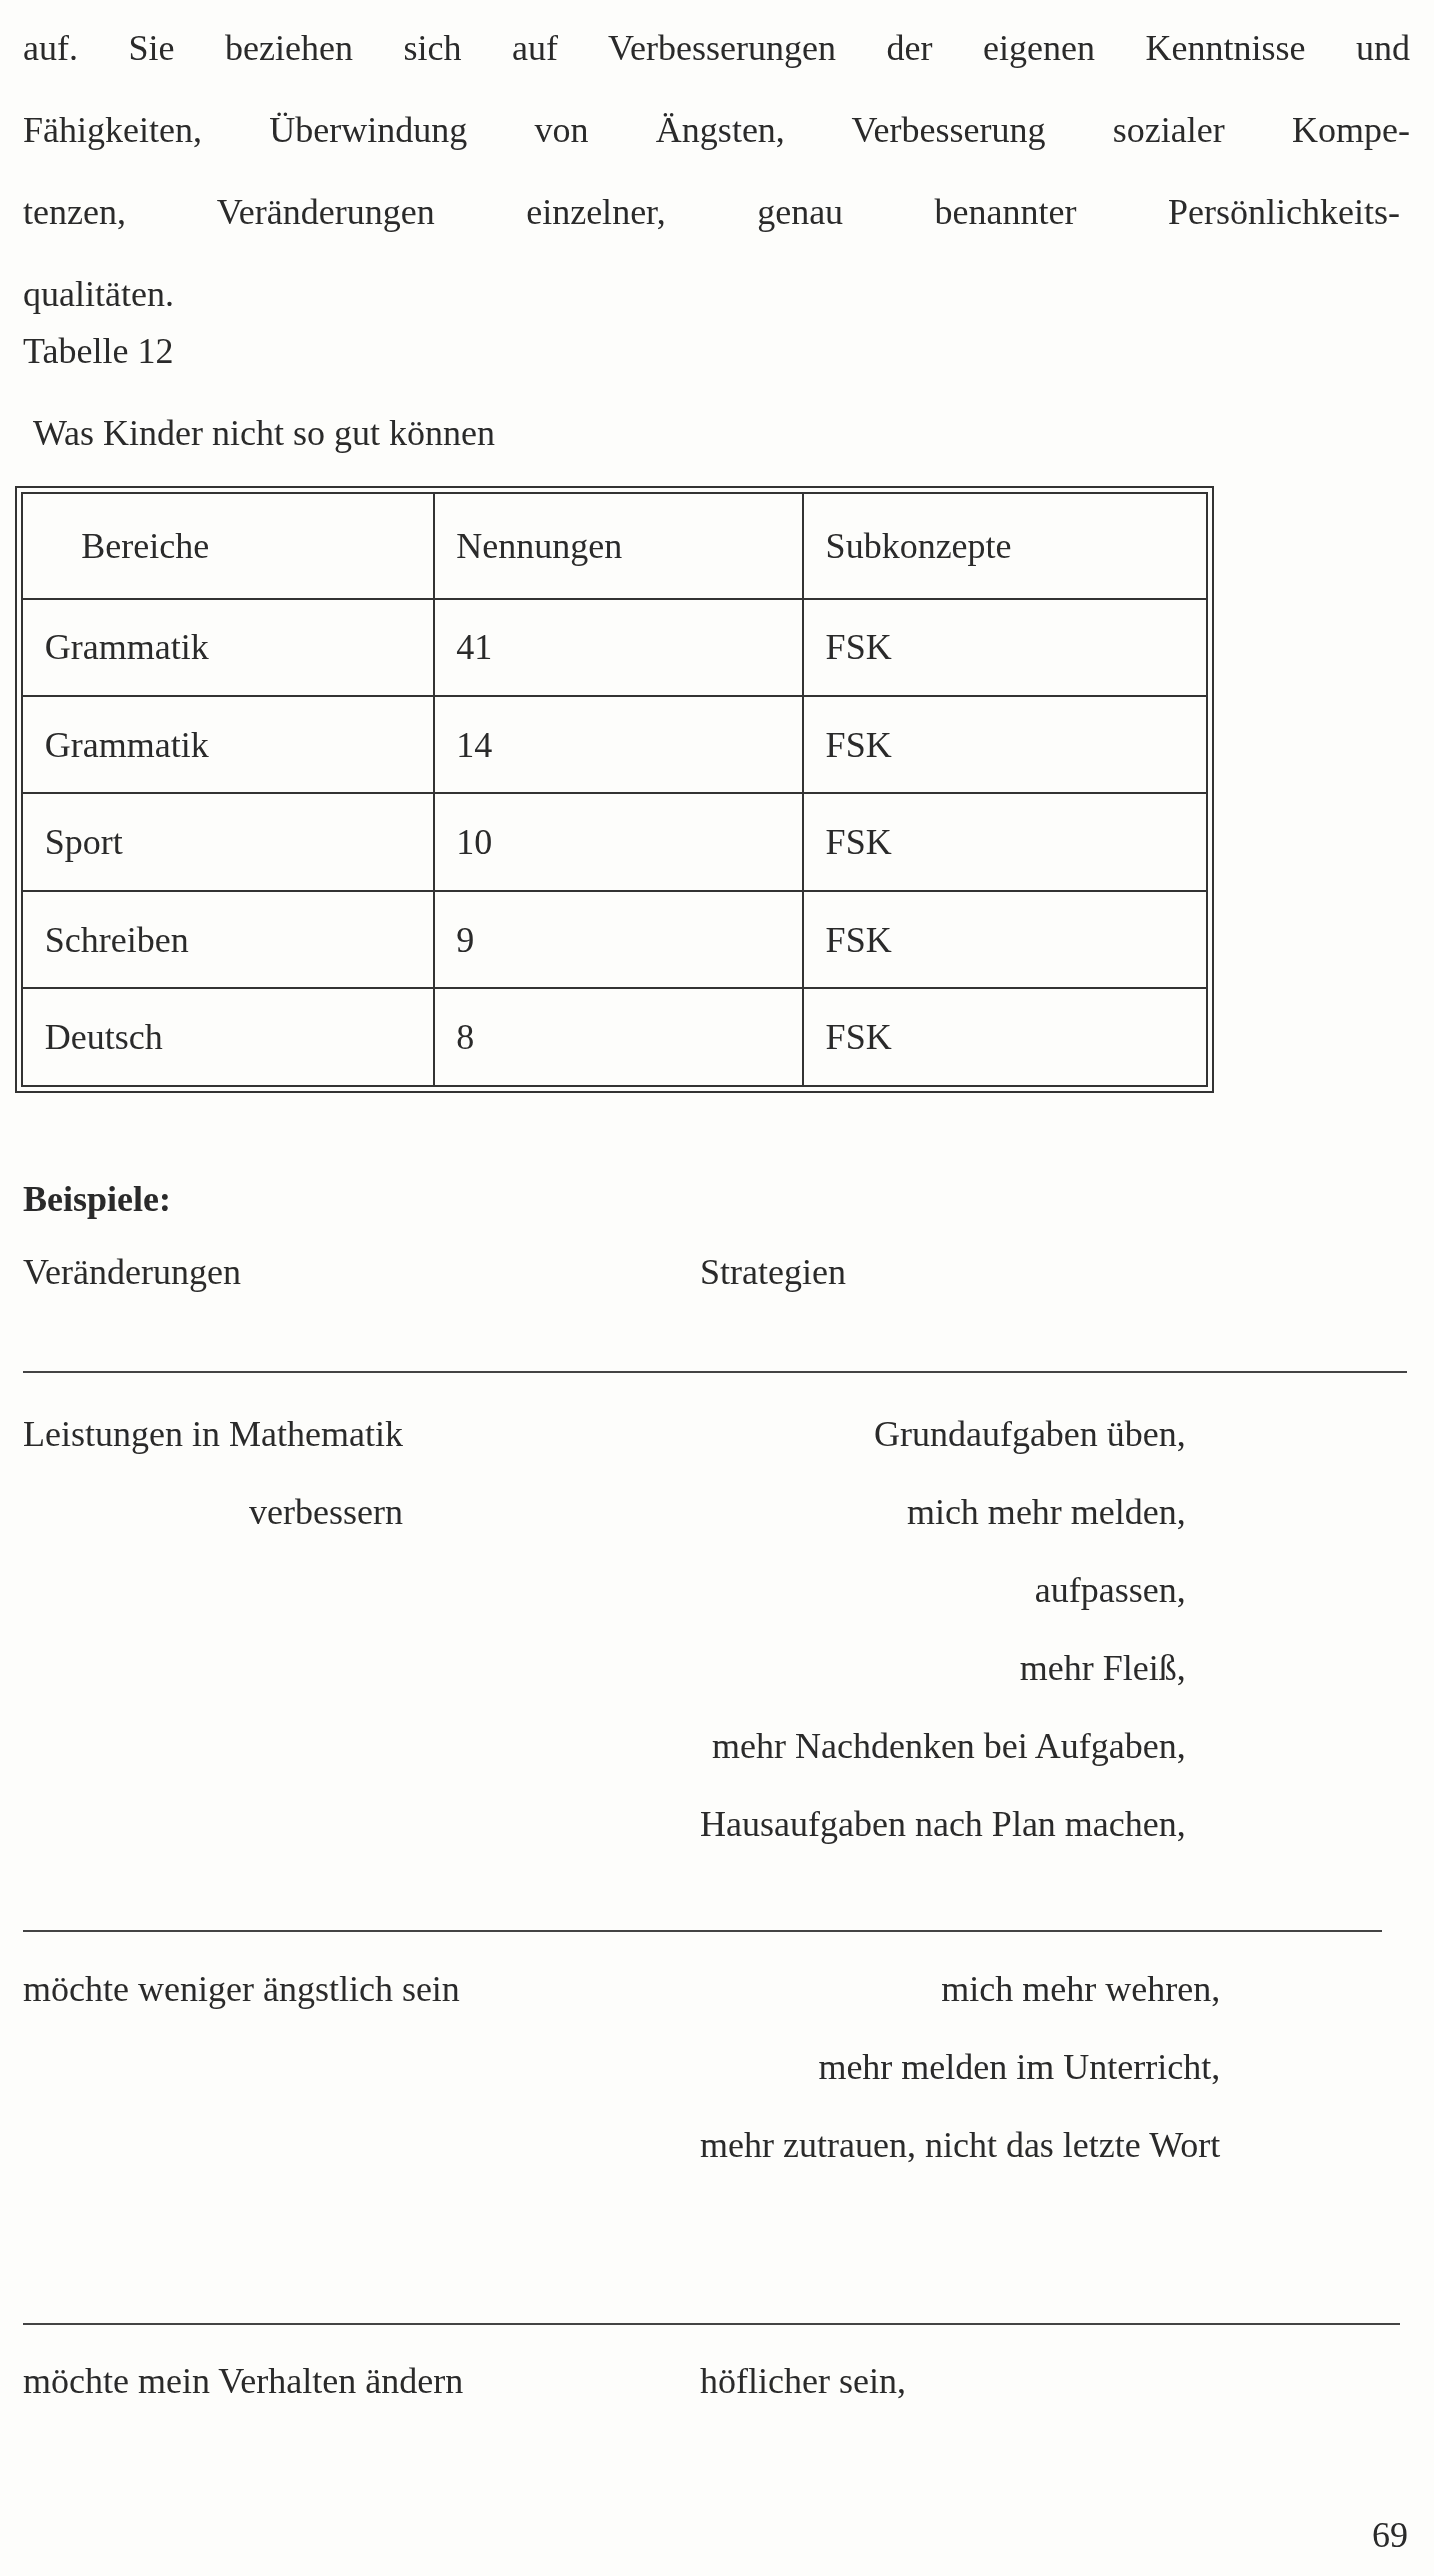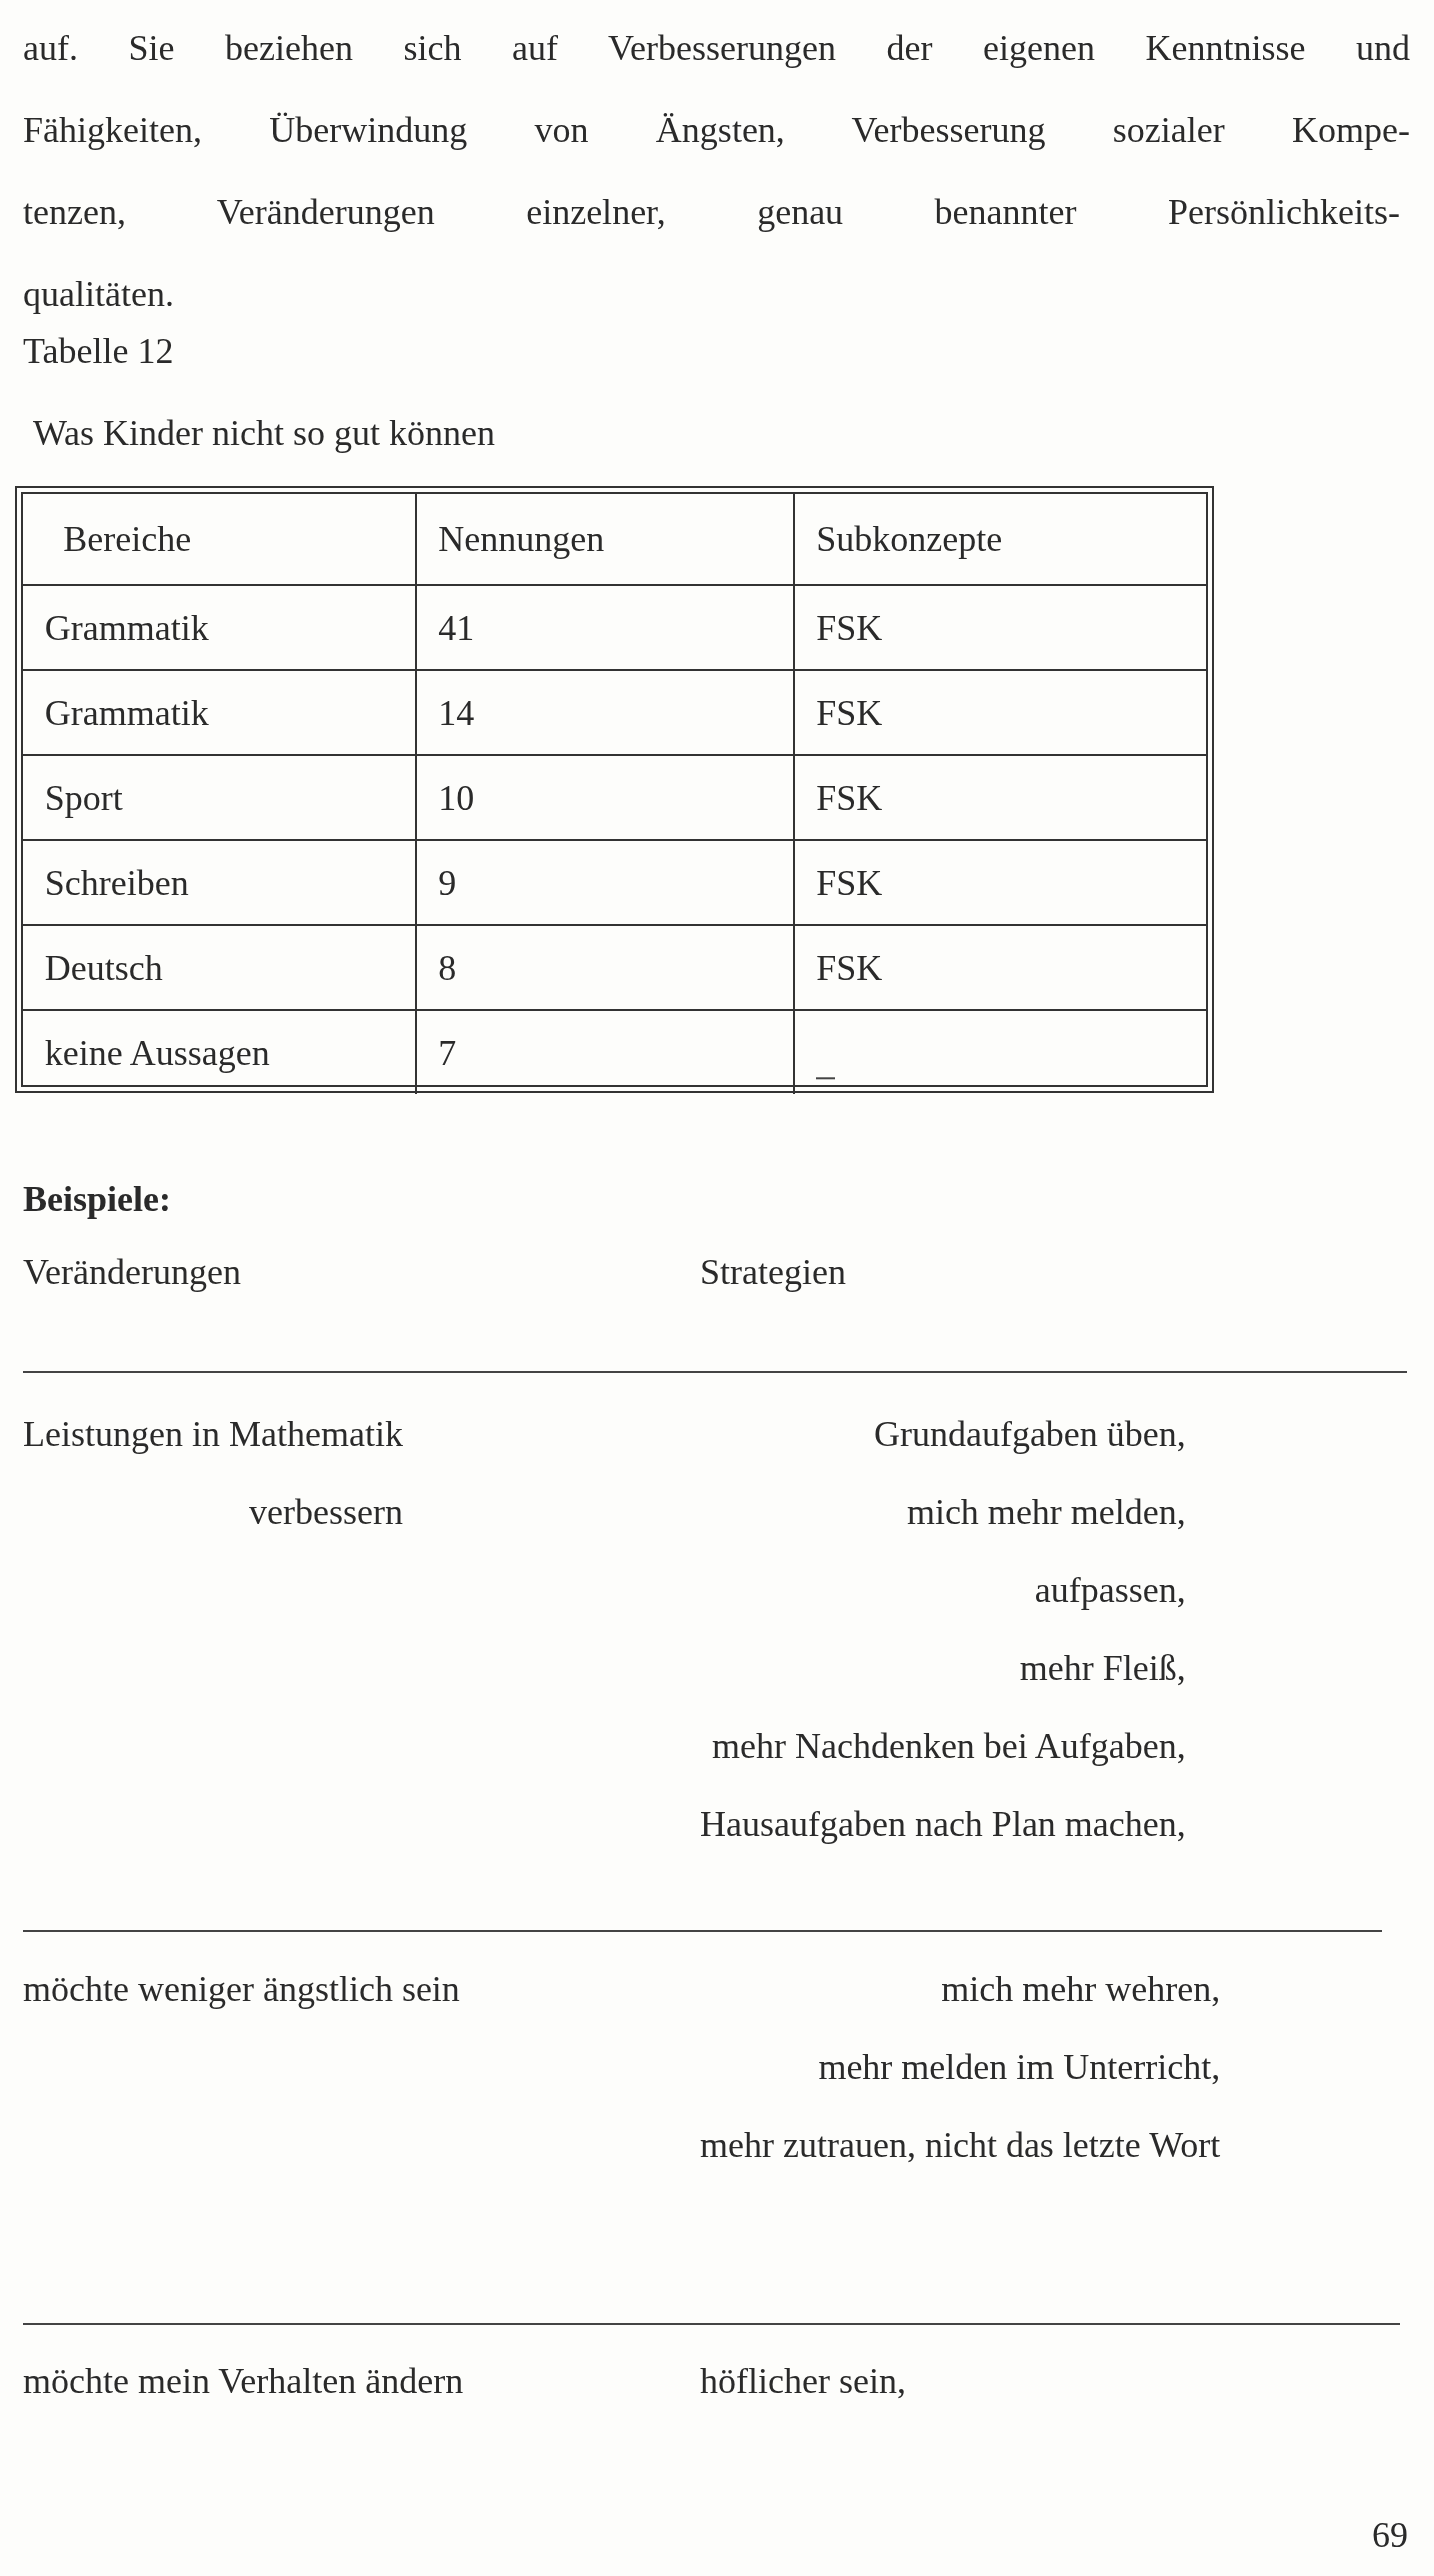--- a/index.html
+++ b/index.html
@@ -15,21 +15,21 @@
   #table { position: absolute; left: 15px; top: 486px; width: 1199px; height: 607px;
            border: 2.2px solid #333; box-sizing: border-box; padding: 4.3px; }
   #table .inner { width: 100%; height: 100%; border: 2.2px solid #333; box-sizing: border-box; position: relative; }
   #table table { border-collapse: collapse; width: 100%; height: 100%; }
   #table td { border: 2.2px solid #333; font-size: 36px; padding: 0 21.5px; height: 83px; }
   #table tr:first-child td { border-top: none; height: 90px; }
   #table tr:last-child td { border-bottom: none; }
   #table td:first-child { border-left: none; width: 330px; }
   #table td:last-child { border-right: none; }
   #table td.c { text-align: left; }
-  #table td.h1 { padding-left: 40px; }
+  #table td.h1 { padding-left: 58px; }
   .dash { display: inline-block; width: 18.7px; border-bottom: 2.2px solid #444; transform: translateY(14.3px); }
 
   .rule { position: absolute; left: 23px; height: 0; border-top: 2.2px solid #444; }
   .ex-left { position: absolute; left: 23px; line-height: 78px; }
   .ex-right { position: absolute; left: 700px; line-height: 78px; }
   .ex-line { height: 78px; white-space: nowrap; text-align: right; }
 </style>
 </head>
 <body>
 
@@ -70,25 +70,20 @@
       <tr>
         <td>Schreiben</td>
         <td class="c">9</td>
         <td class="c">FSK</td>
       </tr>
       <tr>
         <td>Deutsch</td>
         <td class="c">8</td>
         <td class="c">FSK</td>
       </tr>
-      <tr>
-        <td>keine Aussagen</td>
-        <td class="c">7</td>
-        <td class="c"><span class="dash"></span></td>
-      </tr>
     </tbody>
       </table>
   </div>
 </div>
 
 <div class="abs" style="left:23px; top:1178px; line-height:43px; font-weight:bold;">Beispiele:</div>
 <div class="abs" style="left:23px; top:1251px; line-height:43px;">Veränderungen</div>
 <div class="abs" style="left:700px; top:1251px; line-height:43px;">Strategien</div>
 
 <div class="rule" style="top:1371px; width:1384px;"></div>

